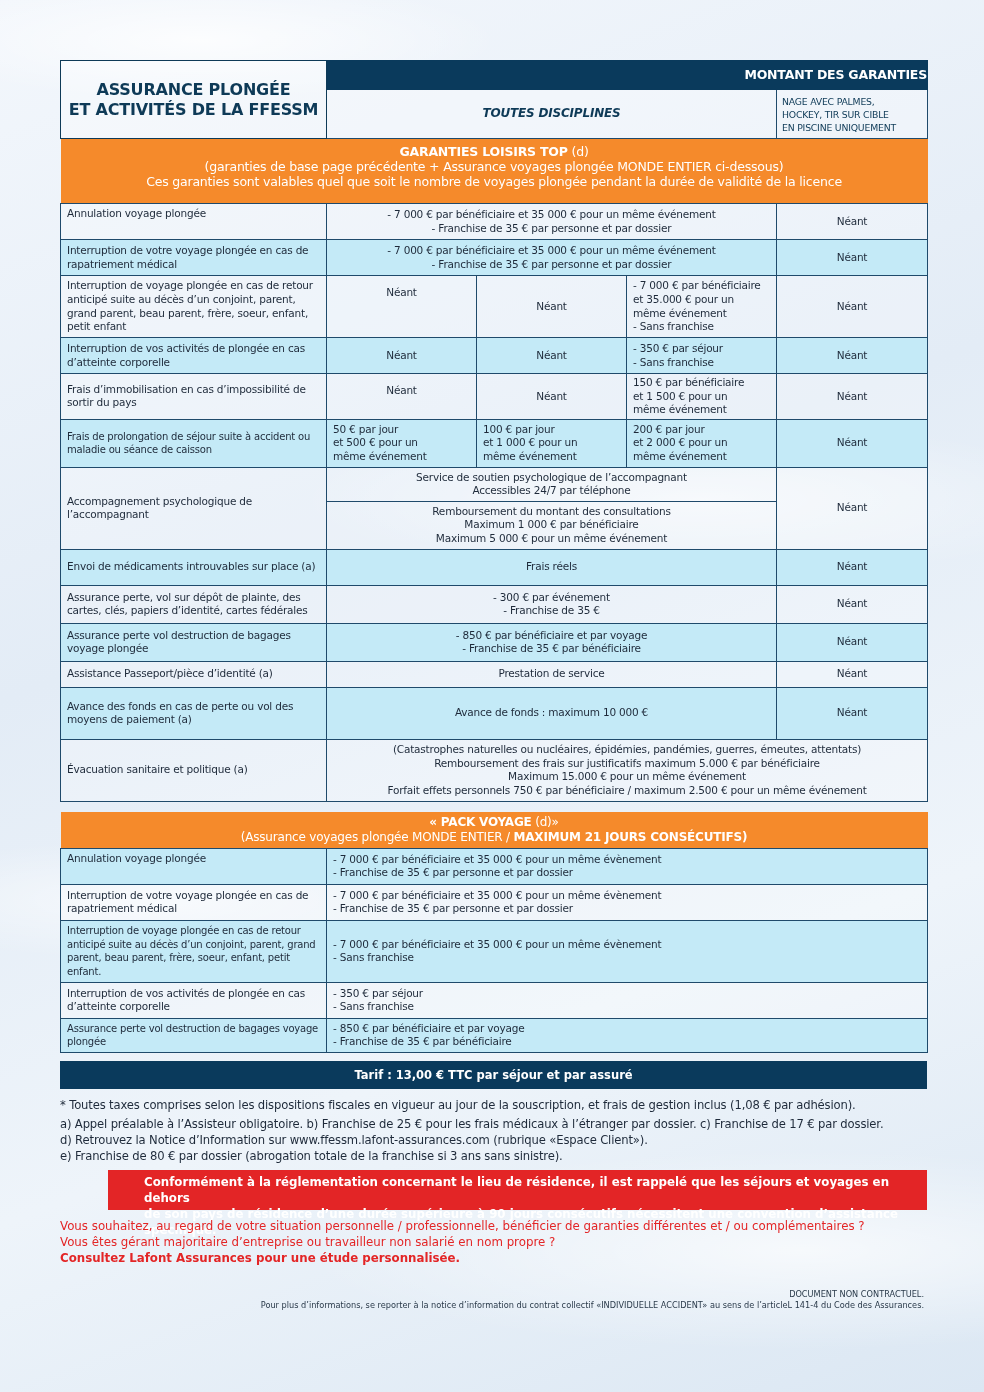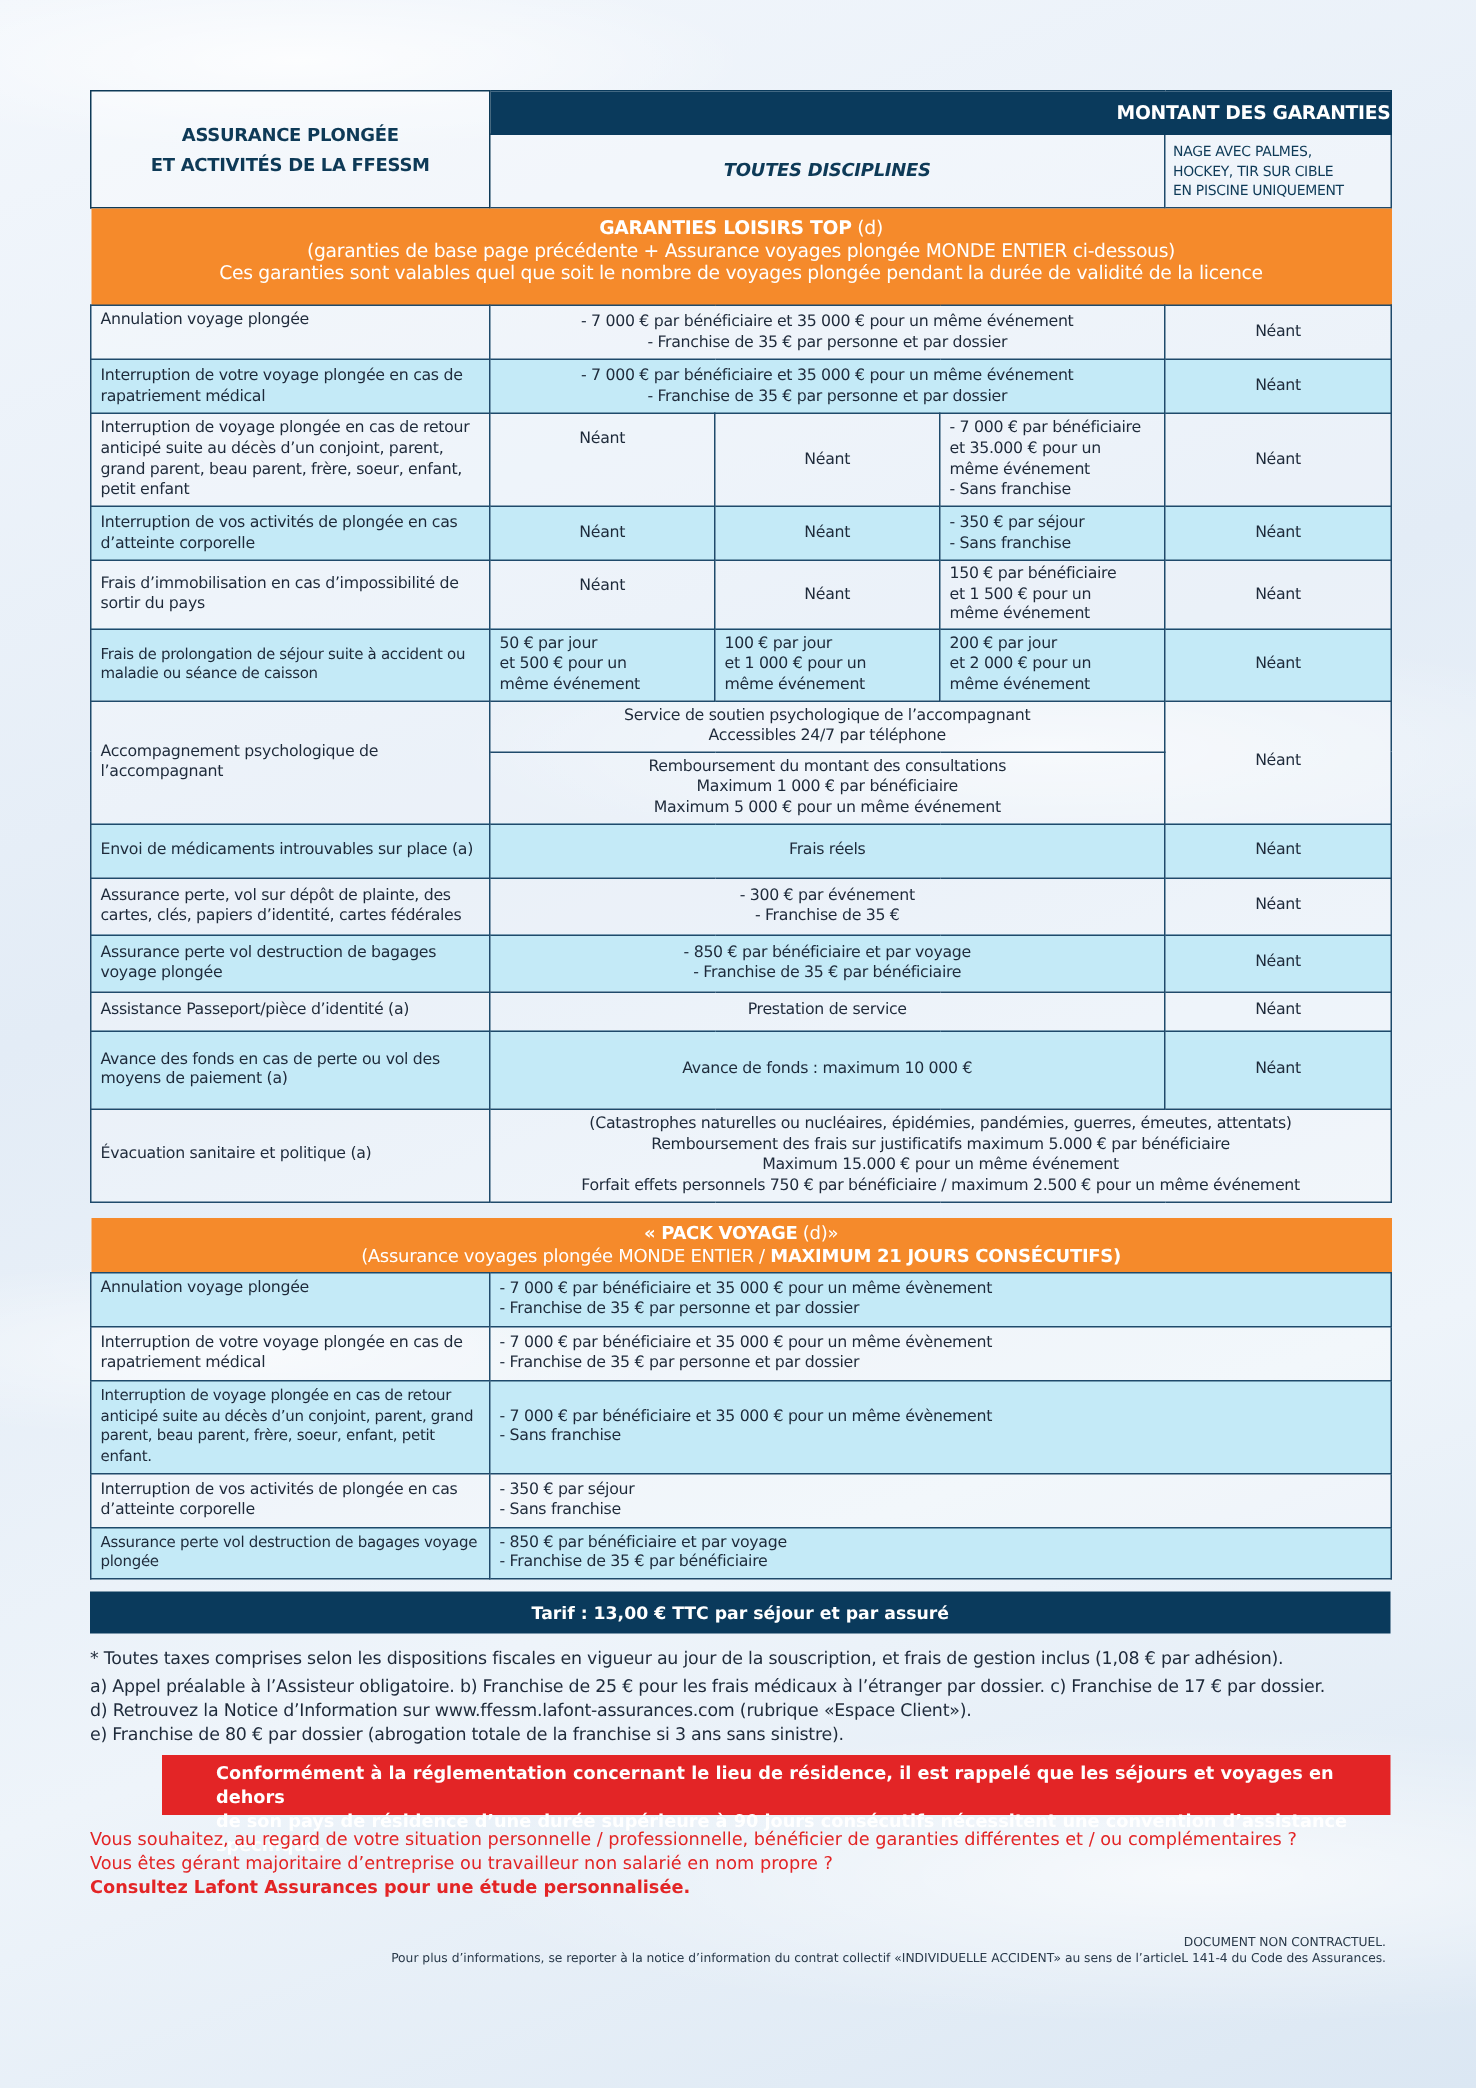--- a/index.html
+++ b/index.html
@@ -13,21 +13,21 @@
       radial-gradient(ellipse 400px 80px at 700px 500px, rgba(255,255,255,0.6), transparent),
       radial-gradient(ellipse 300px 60px at 150px 900px, rgba(255,255,255,0.6), transparent),
       radial-gradient(ellipse 500px 100px at 800px 1250px, rgba(255,255,255,0.7), transparent),
       linear-gradient(160deg, #f3f7fc 0%, #e3ecf6 40%, #eef4fa 70%, #dbe7f3 100%);
     position: relative;
     overflow: hidden;
   }
   .page { position: absolute; left: 60px; top: 60px; width: 867px; }
   table { border-collapse: collapse; width: 100%; table-layout: fixed; }
   td { border: 1px solid #1f4a6b; font-size: 10.5px; line-height: 13.6px; letter-spacing: -0.2px; vertical-align: middle; }
-  .hdr-left { border: 1.5px solid #0e3a57; text-align: center; font-weight: bold; font-size: 12px; line-height: 20px; color: #0e3a57; background: rgba(255,255,255,0.3); }
+  .hdr-left { border: 1.5px solid #0e3a57; text-align: center; font-weight: bold; font-size: 16px; line-height: 20px; color: #0e3a57; background: rgba(255,255,255,0.3); }
   .hdr-dark { background: #0a3a5c; color: #fff; text-align: right; font-weight: bold; font-size: 12.5px; height: 29px; border-color: #0a3a5c; }
   .hdr-sub { text-align: center; font-weight: bold; font-size: 12px; color: #0e3a57; background: rgba(255,255,255,0.3); height: 49px; font-style: italic; }
   .hdr-sub-small { font-size: 9.3px; line-height: 13px; padding-left: 5px; color: #0e3a57; background: rgba(255,255,255,0.3); margin-top: 12px; }
   .orange { background: #f58a2b; color: #fff; text-align: center; font-size: 12.5px; line-height: 15px; border: none; padding: 5px 0 14px; }
   .orange2 { background: #f58a2b; color: #fff; text-align: center; font-size: 12px; line-height: 15px; border: none; padding: 3px 0 3px; }
   .lbl { padding: 3px 6px; text-align: left; }
   .c { text-align: center; padding: 2px 4px; }
   .l { text-align: left; padding: 2px 6px; }
   .blue td { background: #c4eaf7; }
   .white td { background: rgba(255,255,255,0.25); }

